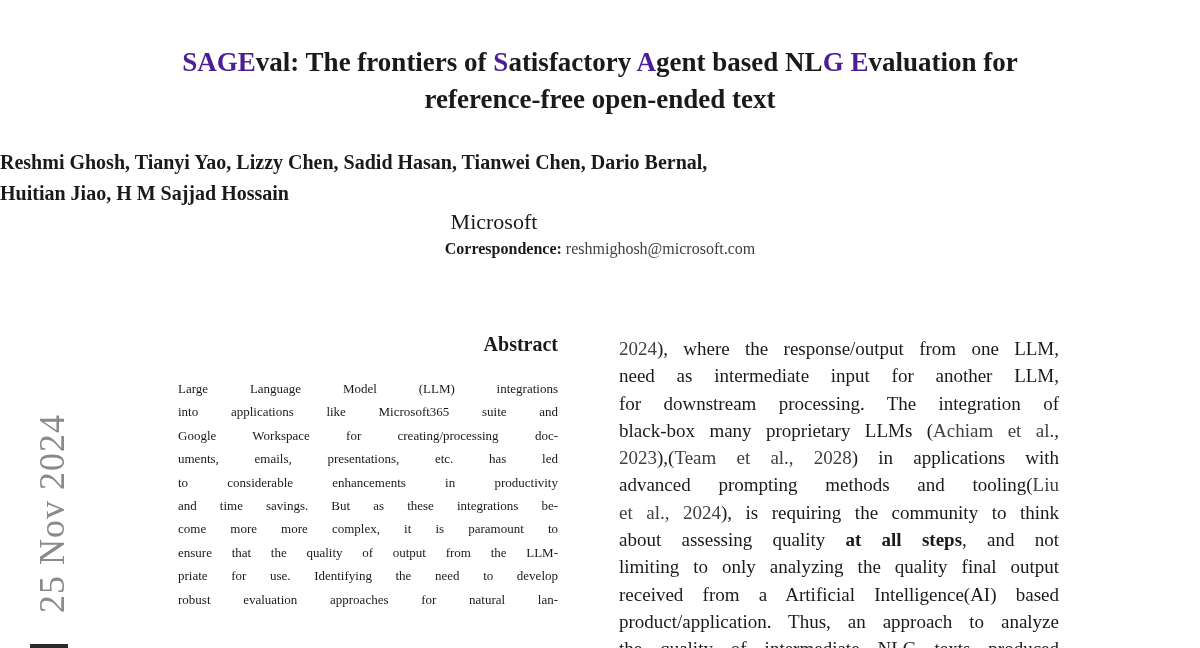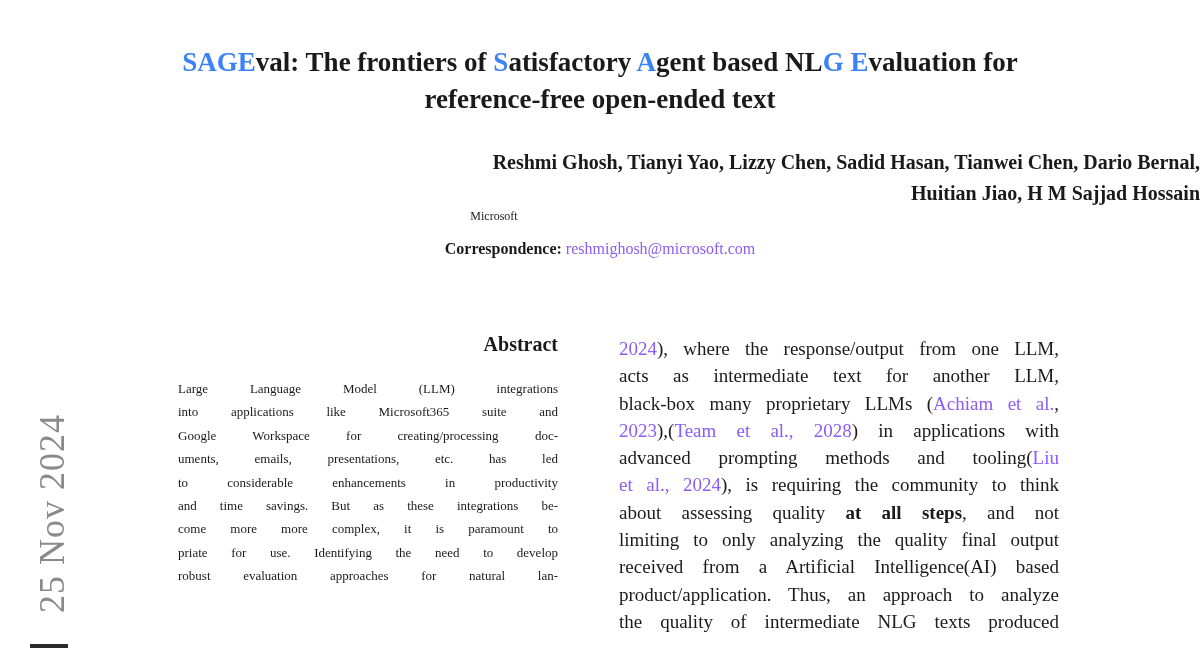--- a/index.html
+++ b/index.html
@@ -31,29 +31,29 @@
   
   .title-block {
     position: absolute; top: 44px; left: 0; width: 1200px;
     text-align: center;
     font-weight: bold;
     font-size: 27px;
     line-height: 37px;
   }
   .authors-block {
     position: absolute; top: 147px; left: 0; width: 1200px;
-    text-align: right;
+    text-align: left;
     font-weight: bold;
     font-size: 20px;
     line-height: 31px;
   }
   .affiliation {
     position: absolute; top: 209px; left: 0; width: 988px;
     text-align: center;
-    font-size: 12px;
+    font-size: 22px;
   }
   .correspondence {
     position: absolute; top: 240px; left: 0; width: 1200px;
     text-align: center;
     font-size: 16px;
   }
   
   .abstract-heading {
     position: absolute; top: 333px; left: 178px; width: 380px;
     text-align: right;
@@ -68,22 +68,22 @@
   .right-col-lines {
     position: absolute; top: 335px; left: 619px; width: 440px;
     font-size: 19px;
     line-height: 27.3px;
   }
   .tline {
     text-align: justify;
     text-align-last: justify;
   }
   
-  .seg-accent { color: #3b82f6; }
-  .seg-link   { color: #8b5cf6; }
+  .seg-accent { color: #4c1d95; }
+  .seg-link   { color: #404040; }
   .seg-bold   { font-weight: bold; text-align: right; }
 </style>
 </head>
 <body>
 
 <div class="date-watermark">25 Nov 2024</div>
 
 <div class="stamp-sliver"></div>
 
 <div class="title-block">
@@ -103,27 +103,29 @@
 <div class="abstract-heading">Abstract</div>
 
 <div class="left-col-lines">
     <div class="tline">Large Language Model (LLM) integrations</div>
     <div class="tline">into applications like Microsoft365 suite and</div>
     <div class="tline">Google Workspace for creating/processing doc-</div>
     <div class="tline">uments, emails, presentations, etc. has led</div>
     <div class="tline">to considerable enhancements in productivity</div>
     <div class="tline">and time savings. But as these integrations be-</div>
     <div class="tline">come more more complex, it is paramount to</div>
+    <div class="tline">ensure that the quality of output from the LLM-</div>
     <div class="tline">priate for use. Identifying the need to develop</div>
     <div class="tline">robust evaluation approaches for natural lan-</div>
   </div>
 
 <div class="right-col-lines">
     <div class="tline"><span class="seg-link">2024</span><span>), where the response/output from one LLM,</span></div>
-    <div class="tline"><span>acts as intermediate text for another LLM,</span></div>
+    <div class="tline"><span>need as intermediate input for another LLM,</span></div>
+    <div class="tline"><span>for downstream processing. The integration of</span></div>
     <div class="tline"><span>black-box many proprietary LLMs (</span><span class="seg-link">Achiam et al.</span><span>,</span></div>
     <div class="tline"><span class="seg-link">2023</span><span>),(</span><span class="seg-link">Team et al., 2028</span><span>) in applications with</span></div>
     <div class="tline"><span>advanced prompting methods and tooling(</span><span class="seg-link">Liu</span></div>
     <div class="tline"><span class="seg-link">et al., 2024</span><span>), is requiring the community to think</span></div>
     <div class="tline"><span>about assessing quality </span><span class="seg-bold">at all steps</span><span>, and not</span></div>
     <div class="tline"><span>limiting to only analyzing the quality final output</span></div>
     <div class="tline"><span>received from a Artificial Intelligence(AI) based</span></div>
     <div class="tline"><span>product/application. Thus, an approach to analyze</span></div>
     <div class="tline"><span>the quality of intermediate NLG texts produced</span></div>
   </div>

